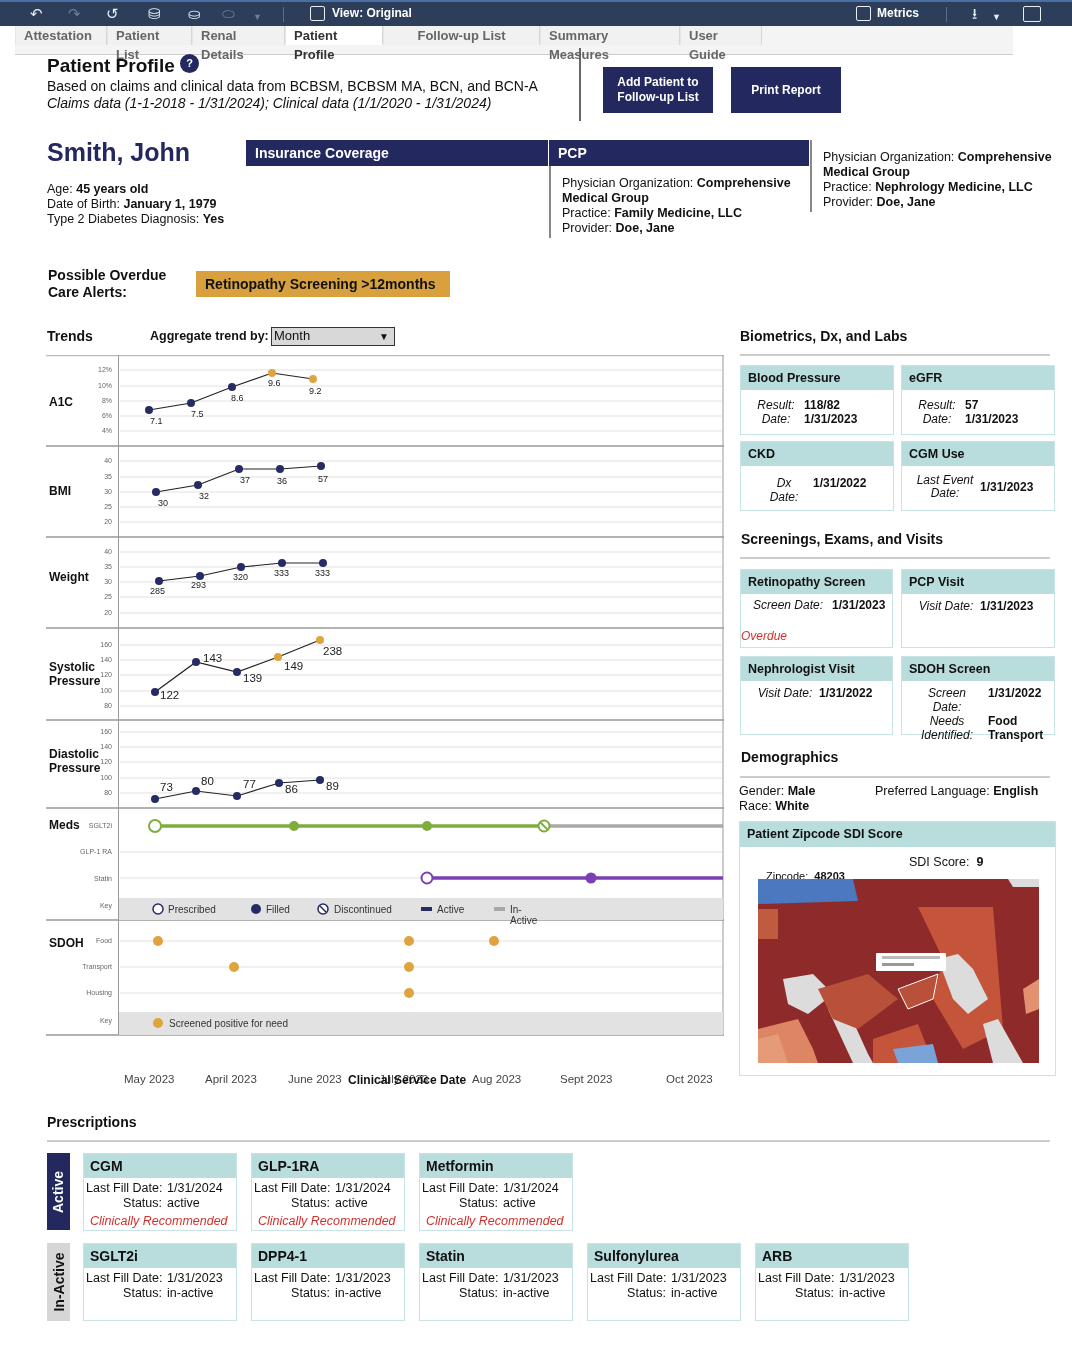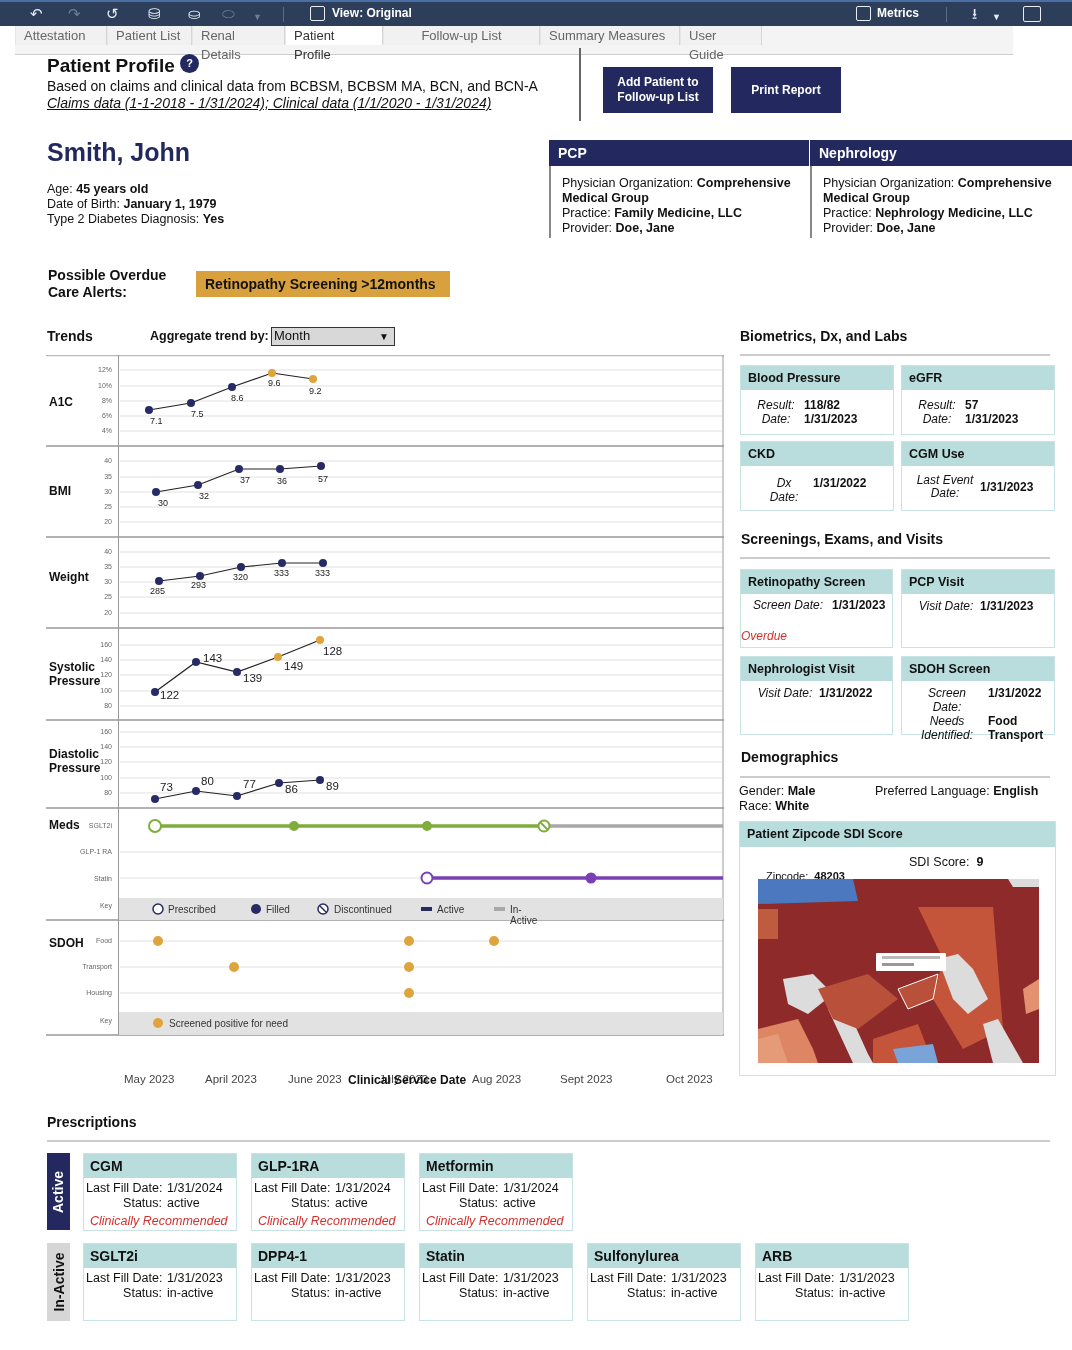--- a/index.html
+++ b/index.html
@@ -6,28 +6,28 @@
   body { width: 1072px; height: 1350px; background: #fff; font-family: "Liberation Sans", sans-serif; color: #111; position: relative; overflow: hidden; }
   .abs { position: absolute; }
   
   .toolbar { left: 0; top: 0; width: 1072px; height: 26px; background: #2c3e5a; border-top: 2px solid #4a6fa5; }
   .tb-icon { position: absolute; top: 3px; color: #e8edf4; font-size: 15px; line-height: 18px; }
   .tb-icon.dim { color: #6f7f98; }
   .tb-sep { position: absolute; top: 5px; width: 1px; height: 15px; background: #5a6c88; }
   .tb-label { position: absolute; top: 4px; color: #fff; font-weight: bold; font-size: 12px; }
   .tb-box { position: absolute; top: 4px; width: 15px; height: 15px; border: 1.5px solid #e8edf4; border-radius: 2px; }
   
-  .tabs { left: 15px; top: 26px; width: 998px; height: 29px; background: #f4f4f4; border-bottom: 1px solid #ccc; display: flex; }
+  .tabs { left: 15px; top: 26px; width: 998px; height: 29px; background: #f4f4f4; border-bottom: 1px solid #ccc; display: flex; font-weight: bold; }
   .tab { height: 19px; padding: 0 8px; font-size: 13px; color: #666; line-height: 19px; border-right: 1px solid #d6d6d6; border-left: 1px solid #e6e6e6; background: #f1f1f1; }
   .tab.active { background: #fff; color: #333; border-bottom: 1px solid #fff; }
   
   .h-title { left: 47px; top: 55px; font-size: 19px; font-weight: bold; }
   .help { left: 180px; top: 54px; width: 19px; height: 19px; border-radius: 50%; background: #23295e; color: #fff; font-size: 11px; font-weight: bold; text-align: center; line-height: 19px; }
   .h-sub { left: 47px; top: 78px; font-size: 14px; color: #111; }
-  .h-sub2 { left: 47px; top: 95px; font-size: 14px; font-style: italic; color: #111; text-decoration: underline; }
+  .h-sub2 { left: 47px; top: 95px; font-size: 14px; font-style: italic; color: #111; }
   .vline { left: 579px; top: 48px; width: 2px; height: 73px; background: #666; }
   .btn { background: #23295e; color: #fff; font-weight: bold; font-size: 12px; text-align: center; display: flex; align-items: center; justify-content: center; line-height: 15px; }
   
   .pname { left: 47px; top: 138px; font-size: 25px; font-weight: bold; color: #23295e; }
   .pinfo { left: 47px; top: 182px; font-size: 12.5px; line-height: 15px; }
   .card-h { background: #23295e; color: #fff; font-weight: bold; font-size: 14px; padding-left: 9px; line-height: 26px; height: 26px; }
   .card-b { border-left: 2px solid #888; font-size: 12.5px; line-height: 15px; padding: 10px 0 0 11px; }
   b { font-weight: bold; }
   .alert-lbl { left: 48px; top: 267px; font-size: 14px; font-weight: bold; line-height: 17px; }
   .alert { left: 196px; top: 271px; width: 254px; height: 26px; background: #d9a13e; font-weight: bold; font-size: 14px; line-height: 26px; padding-left: 9px; }
@@ -99,34 +99,34 @@
 <div class="abs btn" style="left:731px;top:67px;width:110px;height:46px">Print Report</div>
 
 <div class="abs pname">Smith, John</div>
 <div class="abs pinfo">
   <div><span>Age:</span> <b>45 years old</b></div>
   <div><span>Date of Birth:</span> <b>January 1, 1979</b></div>
   <div><span>Type 2 Diabetes Diagnosis:</span> <b>Yes</b></div>
 </div>
 
 <div class="abs" style="left:246px;top:140px;width:302px">
+  <div class="card-h">Insurance Coverage</div>
 </div>
 
 <div class="abs" style="left:549px;top:140px;width:260px">
   <div class="card-h">PCP</div>
   <div class="card-b" style="height:72px">
     <div><span>Physician Organization:</span> <b>Comprehensive</b></div>
     <div><b>Medical Group</b></div>
     <div><span>Practice:</span> <b>Family Medicine, LLC</b></div>
     <div><span>Provider:</span> <b>Doe, Jane</b></div>
   </div>
 </div>
 
 <div class="abs" style="left:810px;top:140px;width:262px">
-  <div class="card-h">Nephrology</div>
   <div class="card-b" style="height:72px">
     <div><span>Physician Organization:</span> <b>Comprehensive</b></div>
     <div><b>Medical Group</b></div>
     <div><span>Practice:</span> <b>Nephrology Medicine, LLC</b></div>
     <div><span>Provider:</span> <b>Doe, Jane</b></div>
   </div>
 </div>
 
 <div class="abs alert-lbl">
   <div>Possible Overdue</div>
@@ -323,21 +323,21 @@
     <span class="abs" style="left:145px;top:225px">293</span>
     <span class="abs" style="left:187px;top:217px">320</span>
     <span class="abs" style="left:228px;top:213px">333</span>
     <span class="abs" style="left:269px;top:213px">333</span>
   </div>
   <div class="abs" style="font-size:11.5px;color:#222;left:0;top:0">
     <span class="abs" style="left:114px;top:334px">122</span>
     <span class="abs" style="left:157px;top:297px">143</span>
     <span class="abs" style="left:197px;top:317px">139</span>
     <span class="abs" style="left:238px;top:305px">149</span>
-    <span class="abs" style="left:277px;top:290px">128</span>
+    <span class="abs" style="left:277px;top:290px">238</span>
   </div>
   <div class="abs" style="font-size:11.5px;color:#222;left:0;top:0">
     <span class="abs" style="left:114px;top:426px">73</span>
     <span class="abs" style="left:155px;top:420px">80</span>
     <span class="abs" style="left:197px;top:423px">77</span>
     <span class="abs" style="left:239px;top:428px">86</span>
     <span class="abs" style="left:280px;top:425px">89</span>
   </div>
 
   <div class="abs" style="font-size:10px;color:#333;left:0;top:0">

